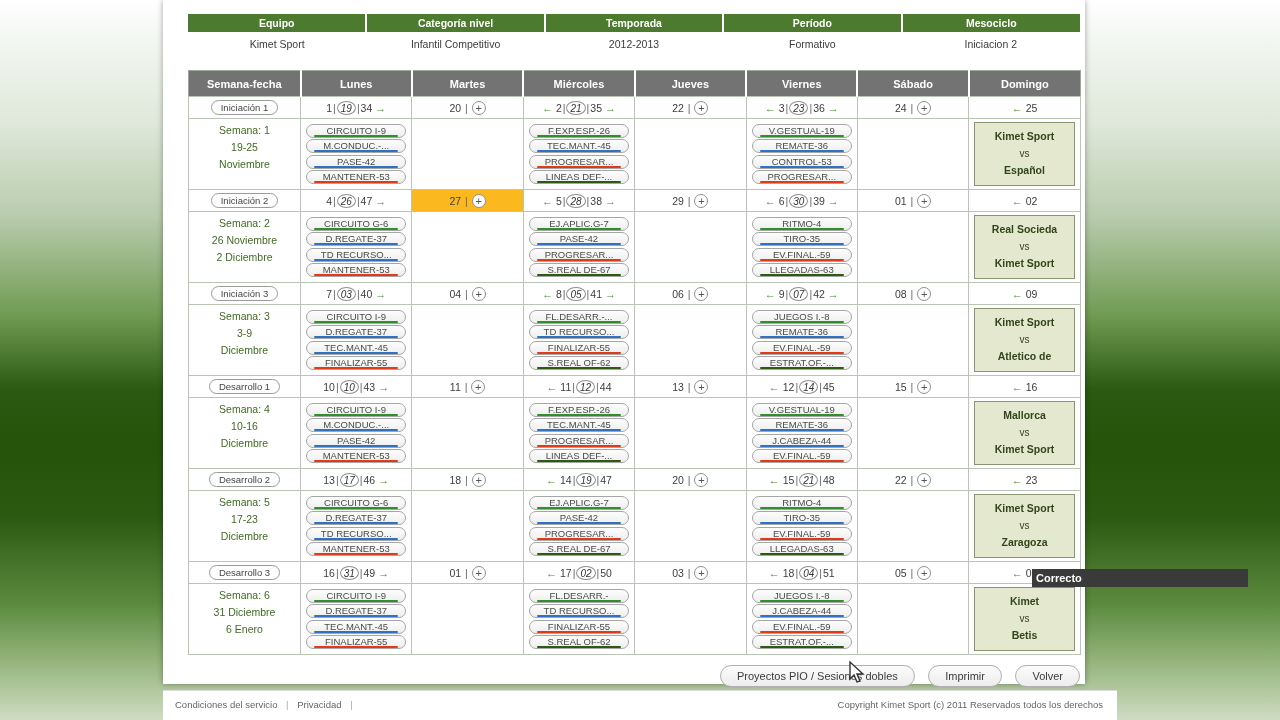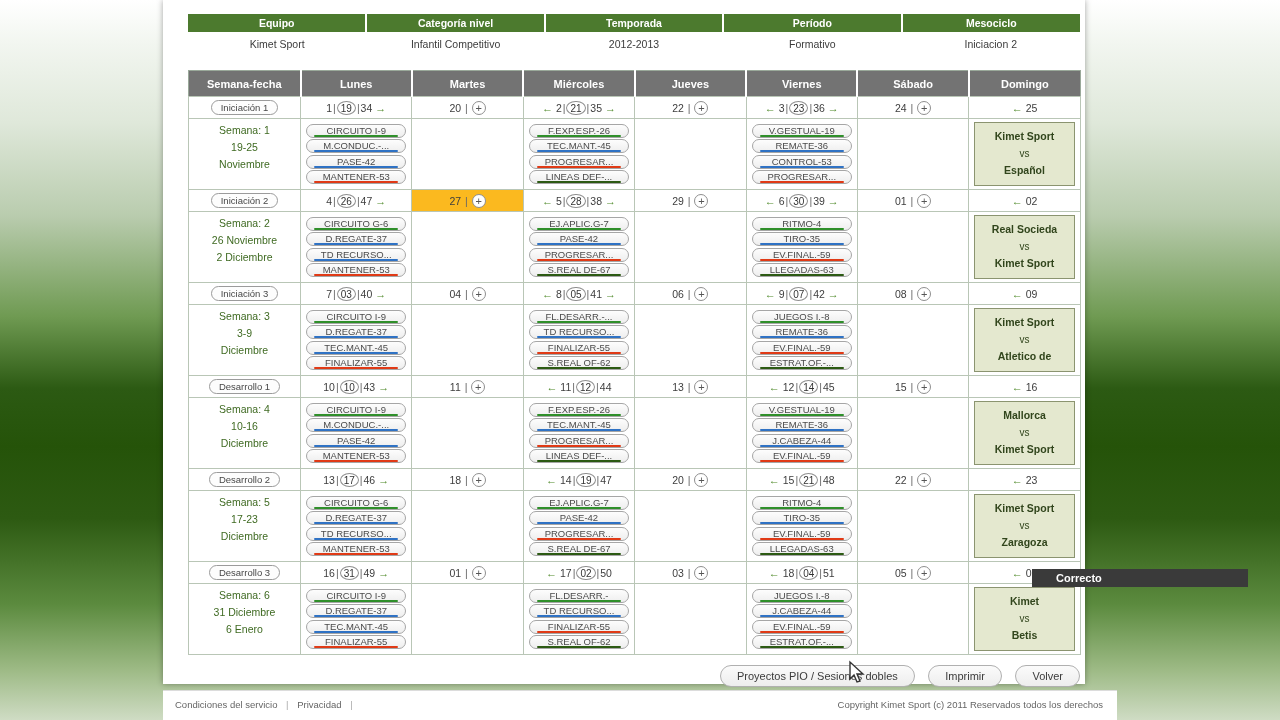--- a/index.html
+++ b/index.html
@@ -55,21 +55,21 @@
                  color:#3d3d3d; white-space:nowrap; }
   tr.numrow td.hl { background:#fbb91f; }
 
   .badge {
     display:inline-block; border:1px solid #9b9b9b; border-radius:9px;
     padding:1px 9px; font-size:9.5px; color:#474747; background:#fdfdfd;
   }
   .circ {
     display:inline-block; border:1px solid #8f8f8f; border-radius:50%;
     min-width:16px; height:14px; line-height:13px; padding:0 3px;
-    font-size:10px; color:#333; background:#fff; 
+    font-size:10px; color:#333; background:#fff; font-style:italic;
   }
   .plus {
     display:inline-block; border:1px solid #8f8f8f; border-radius:50%;
     width:14px; height:14px; line-height:12px;
     font-size:11px; color:#555; background:#fff; text-align:center;
   }
   .arw { color:#4f8a2a; font-size:11px; }
   .sep { color:#666; margin:0 1px; }
 
   
@@ -117,21 +117,21 @@
     background:#ffffff; border-top:1px solid #dcdcdc;
   }
   #footer .l { position:absolute; left:12px; top:8px; font-size:9.5px; color:#666; }
   #footer .l span{margin:0 6px; color:#aaa;}
   #footer .r { position:absolute; right:14px; top:8px; font-size:9.5px; color:#666; }
 
   
   #toast { position:absolute; left:1032px; top:569px; width:216px; z-index:40; }
   #toast .t-head{
     background:#3a3a3a; color:#fff; font-size:11px; font-weight:bold;
-    padding:3px 24px;
+    padding:3px 4px;
   }
   #toast .t-body{
     background:#6f6f6f; color:#e8e8e8; font-size:11px; padding:3px 8px;
   }
 
   
   #cursor{ position:absolute; left:846px; top:660px; z-index:60; }
 </style>
 </head>
 <body>

